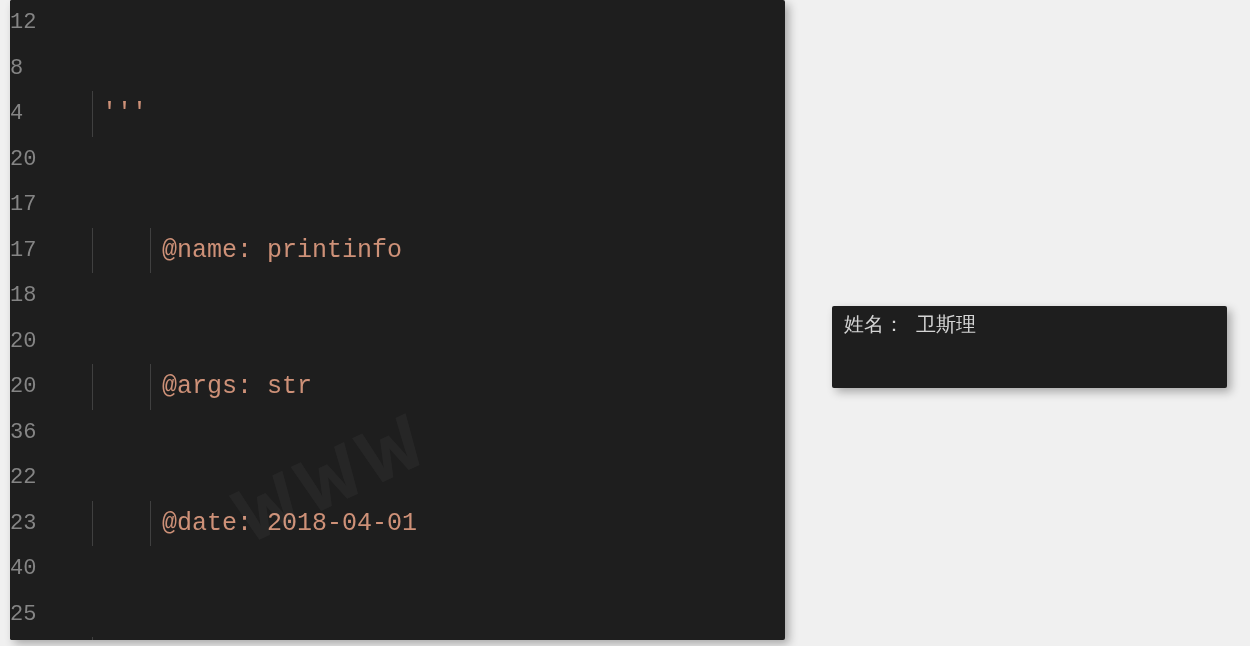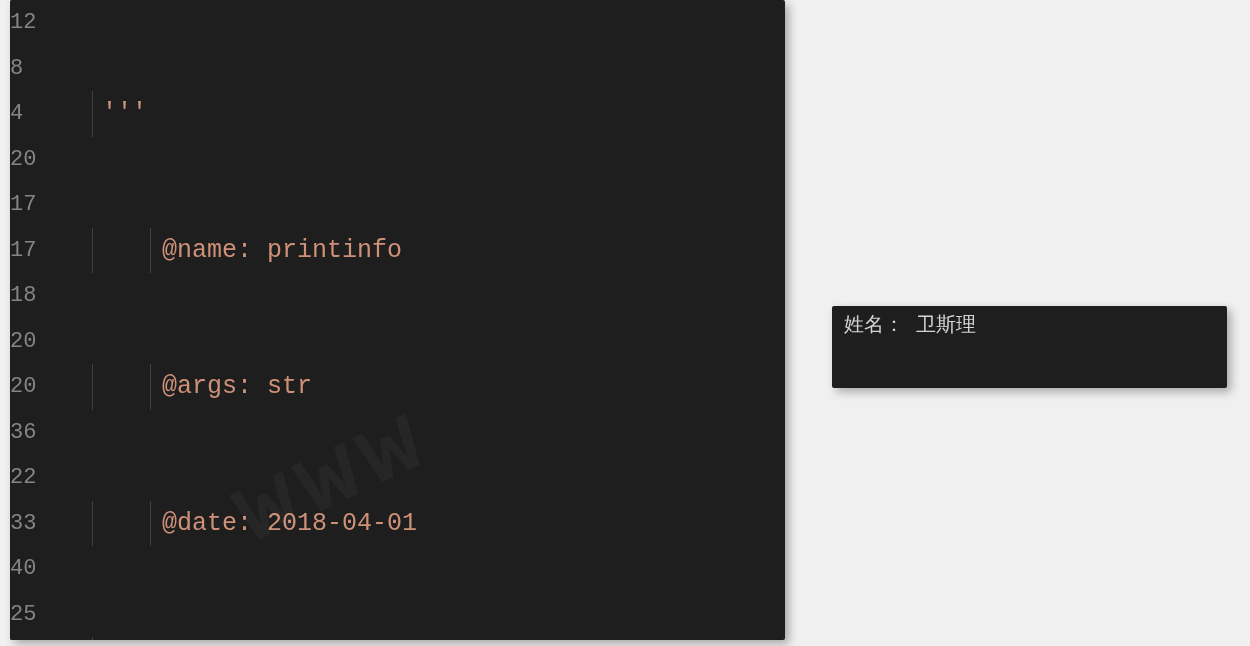--- a/index.html
+++ b/index.html
@@ -106,21 +106,21 @@
     <div class="ln">8</div>
     <div class="ln">4</div>
     <div class="ln">20</div>
     <div class="ln">17</div>
     <div class="ln">17</div>
     <div class="ln">18</div>
     <div class="ln">20</div>
     <div class="ln">20</div>
     <div class="ln">36</div>
     <div class="ln">22</div>
-    <div class="ln">33</div>
+    <div class="ln">23</div>
     <div class="ln">40</div>
     <div class="ln">25</div>
   </div>
   <div class="code-area">
     <div class="code-line"><span class="indent-guide"></span><span class="tok-string">'''</span></div>
     <div class="code-line"><span class="indent-guide"></span><span class="indent-guide2"></span><span class="tok-string">    @name: printinfo</span></div>
     <div class="code-line"><span class="indent-guide"></span><span class="indent-guide2"></span><span class="tok-string">    @args: str</span></div>
     <div class="code-line"><span class="indent-guide"></span><span class="indent-guide2"></span><span class="tok-string">    @date: 2018-04-01</span></div>
     <div class="code-line"><span class="indent-guide"></span></div>
     

